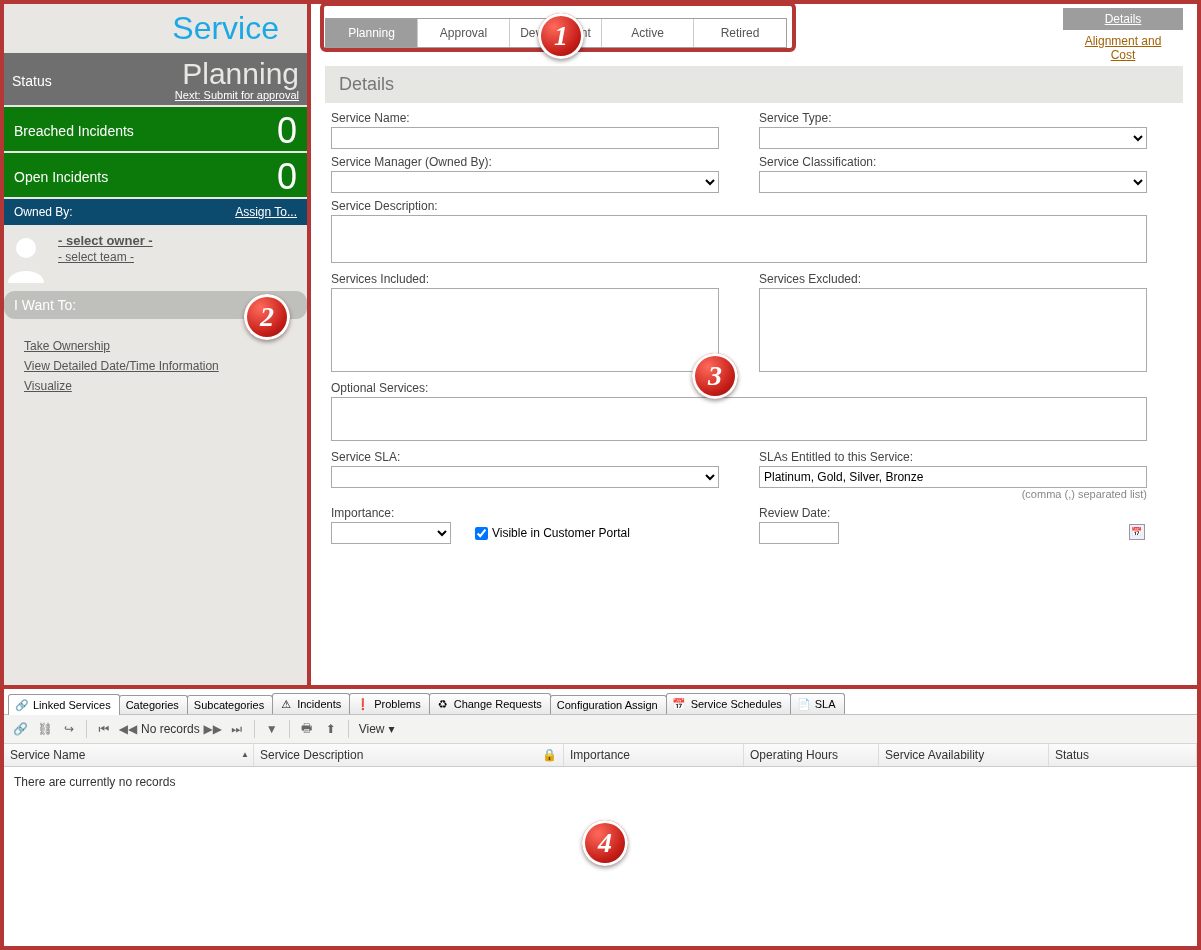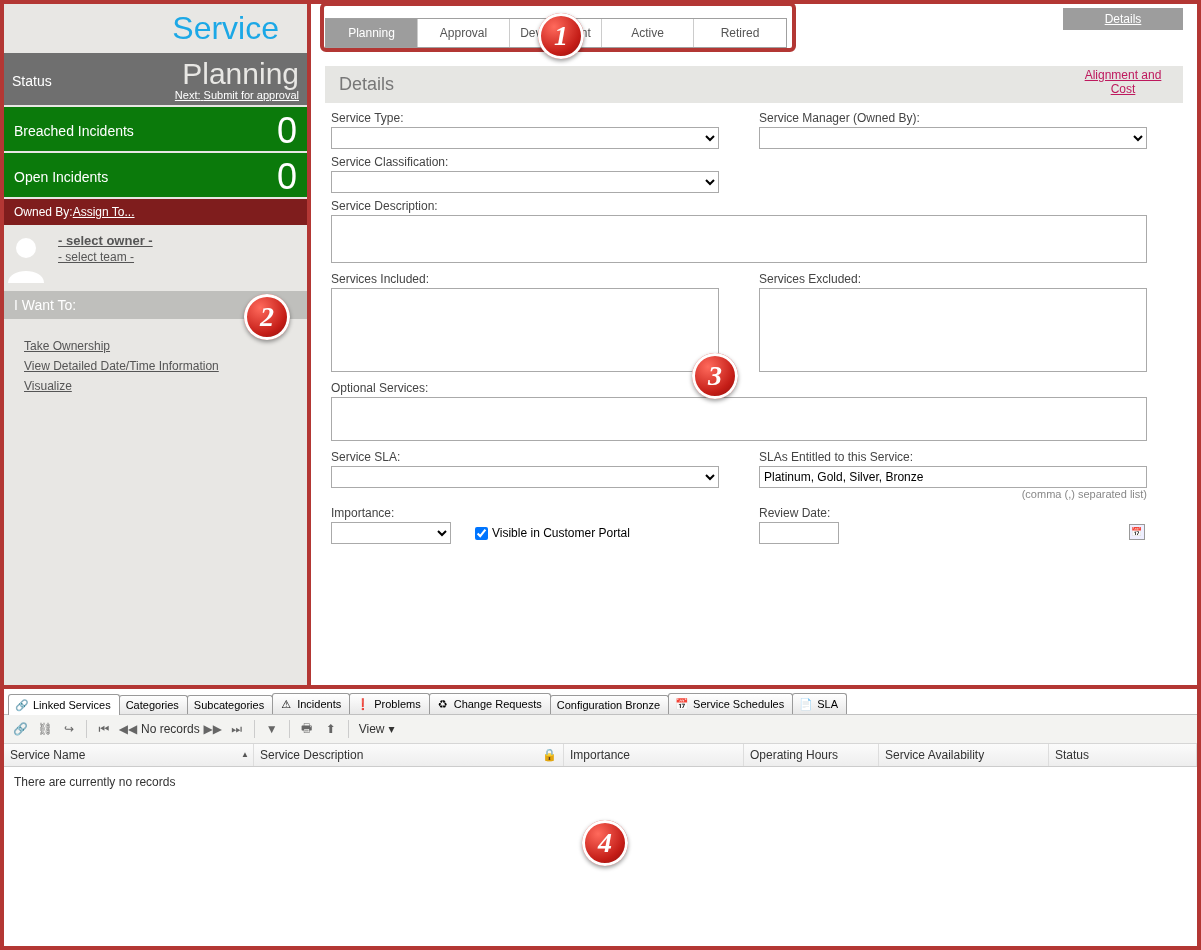--- a/index.html
+++ b/index.html
@@ -13,41 +13,41 @@
 
 .svc-title { color: #1ca8e6; font-size: 32px; font-weight: 300; text-align: right; padding: 6px 28px 6px 0; }
 .status-block { background: #6f6f6f; color: #fff; padding: 6px 8px 4px; }
 .status-row { display: flex; justify-content: space-between; align-items: flex-end; }
 .status-lbl { font-size: 14px; }
 .status-val { font-size: 30px; font-weight: 300; color: #e8e7e4; line-height: 1; }
 .status-next { text-align: right; font-size: 11px; text-decoration: underline; cursor: pointer; color:#fff;}
 .count-block { background: #0b7a0b; color: #fff; padding: 6px 10px 2px; margin-top: 2px; display: flex; justify-content: space-between; align-items: center; }
 .count-lbl { font-size: 14px; text-align: right; }
 .count-val { font-size: 36px; font-weight: 300; line-height: 1; }
-.owner-block { background: #7f1d1d; color: #fff; padding: 6px 10px; margin-top: 2px; display: flex; }
+.owner-block { background: #0c4a6e; color: #fff; padding: 6px 10px; margin-top: 2px; display: flex; justify-content: space-between; }
 .assign-link { color: #fff; text-decoration: underline; font-size: 12px; cursor:pointer;}
 .owner-body { background: #e8e7e4; padding: 8px 0; display: flex; align-items: flex-start; gap: 10px; position: relative; }
 .avatar { width: 44px; height: 50px; display:flex; align-items:center; justify-content:center; }
 .avatar svg { width: 44px; height: 50px; }
 .owner-links a { display:block; color:#555; text-decoration:underline; font-size:13px; font-weight:600; cursor:pointer; margin-bottom:2px;}
 .owner-links a.team { font-weight:400; font-size:12px;}
-.iwant-head { background: #bfbfbc; color:#fff; padding:6px 10px; font-size:14px; }
+.iwant-head { background: #bfbfbc; color:#fff; padding:6px 10px; font-size:14px;border-radius:11px; }
 .iwant-body { padding: 20px; }
 .iwant-body a { display:block; color:#555; text-decoration:underline; margin-bottom:6px; cursor:pointer; font-size:12px;}
 
 
 .tabs-row { display:flex; align-items:center; padding: 14px 14px 0 14px;}
 .tabs { display:flex; border:1px solid #a0a0a0; background:#fff; }
 .tab { width: 92px; text-align:center; padding: 7px 0; font-size:12px; color:#555; border-right:1px solid #ccc; cursor:pointer; }
 .tab:last-child { border-right:none;}
 .tab.active { background:#9d9d9d; color:#fff; }
 .right-tabs { position:absolute; top:4px; right:14px; text-align:right;}
 .right-tab { display:block; width:120px; padding:4px 10px; font-size:12px; text-align:center; text-decoration:underline; cursor:pointer;}
 .right-tab.active { background:#9d9d9d; color:#fff; }
-.right-tab.inactive { color:#be185d;margin-top:34px; }
+.right-tab.inactive { color:#a16207; }
 
 .section-head { background:#e6e6e3; color:#777; padding:8px 14px; font-size:18px; font-weight:300; margin:18px 14px 8px;}
 .form-grid { display:grid; grid-template-columns: 1fr 1fr; column-gap: 40px; padding: 0 50px 0 20px;}
 .form-field { margin-bottom: 6px; }
 .form-field.full { grid-column: 1 / span 2; }
 .flabel { color:#444; font-size:12px; margin-bottom:2px; display:block;}
 .fhint { color:#888; font-size:11px; float:right;}
 input[type=text], select, textarea { width:100%; border:1px solid #aaa; font-family:inherit; font-size:12px; padding:3px 4px; background:#fff;}
 select { height:22px; }
 textarea { resize:none; }
@@ -150,20 +150,24 @@
       </div>
       <div class="right-tabs">
         <a class="right-tab active">Details</a>
         <a class="right-tab inactive">Alignment and Cost</a>
       </div>
 
       <div class="section-head">Details</div>
 
       <div class="form-grid">
         <div class="form-field">
+          <span class="flabel">Service Name:</span>
+          <input type="text" value="" style="">
+        </div>
+        <div class="form-field">
           <span class="flabel">Service Type:</span>
           <select></select>
         </div>
         <div class="form-field">
           <span class="flabel">Service Manager (Owned By):</span>
           <select></select>
         </div>
         <div class="form-field">
           <span class="flabel">Service Classification:</span>
           <select></select>
@@ -233,21 +237,21 @@
         </div>
       <div class="btab">
           <span class="ico">❗</span>
           <span>Problems</span>
         </div>
       <div class="btab">
           <span class="ico">♻</span>
           <span>Change Requests</span>
         </div>
       <div class="btab">
-          <span>Configuration Bronze</span>
+          <span>Configuration Assign</span>
         </div>
       <div class="btab">
           <span class="ico">📅</span>
           <span>Service Schedules</span>
         </div>
       <div class="btab">
           <span class="ico">📄</span>
           <span>SLA</span>
         </div>
     </div>

